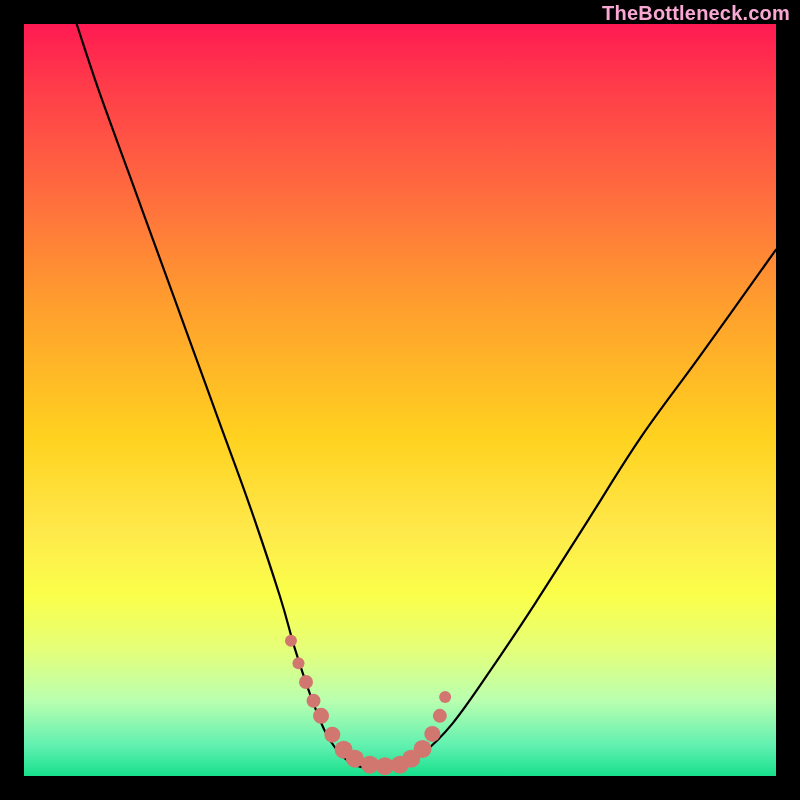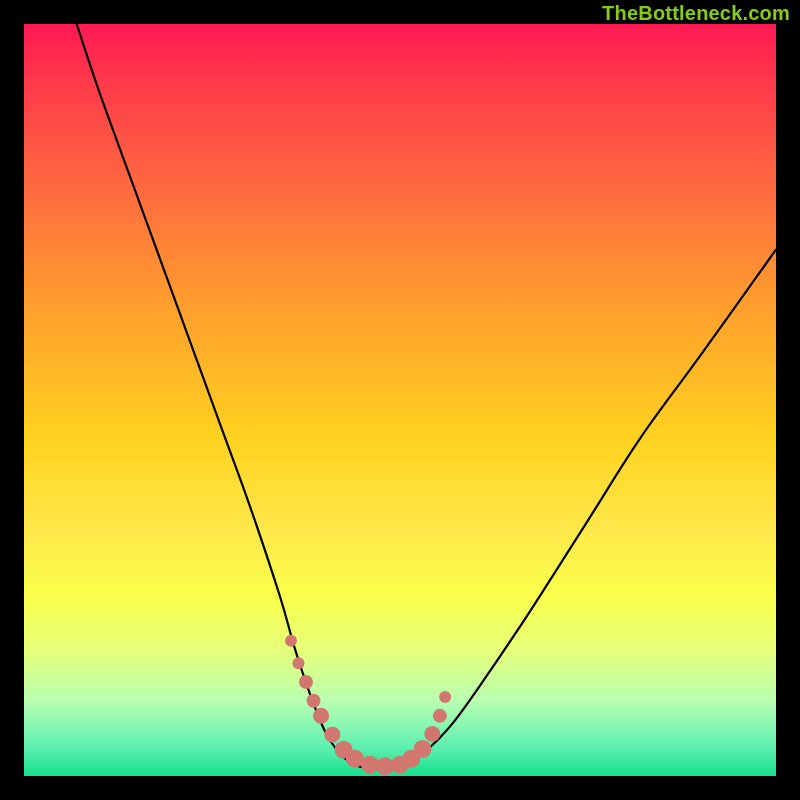--- a/index.html
+++ b/index.html
@@ -35,21 +35,21 @@
       #e6ff78 83%,
       #b9ffb0 90%,
       #60f0b0 96%,
       #17e08b 100%);
   }
   .attrib {
     position: absolute;
     top: 2px;
     right: 10px;
     font: 600 20px Arial, Helvetica, sans-serif;
-    color: #84cc16;
+    color: #f9a8d4;
     letter-spacing: 0.2px;
   }
   svg.curve {
     position: absolute;
     left: 0;
     top: 0;
     width: 752px;
     height: 752px;
   }
 </style>

